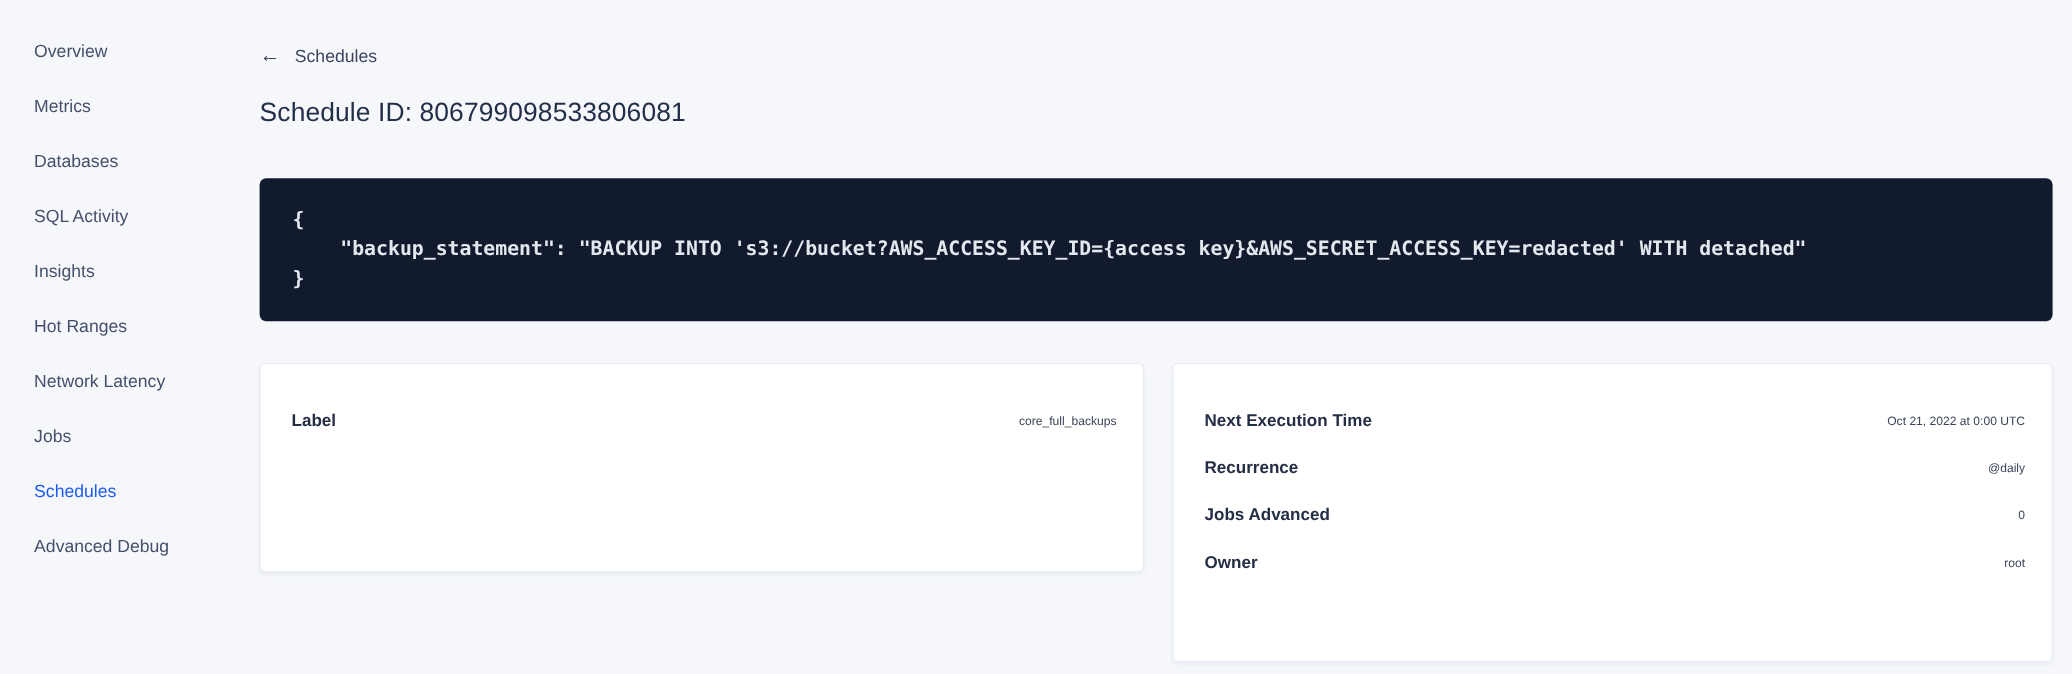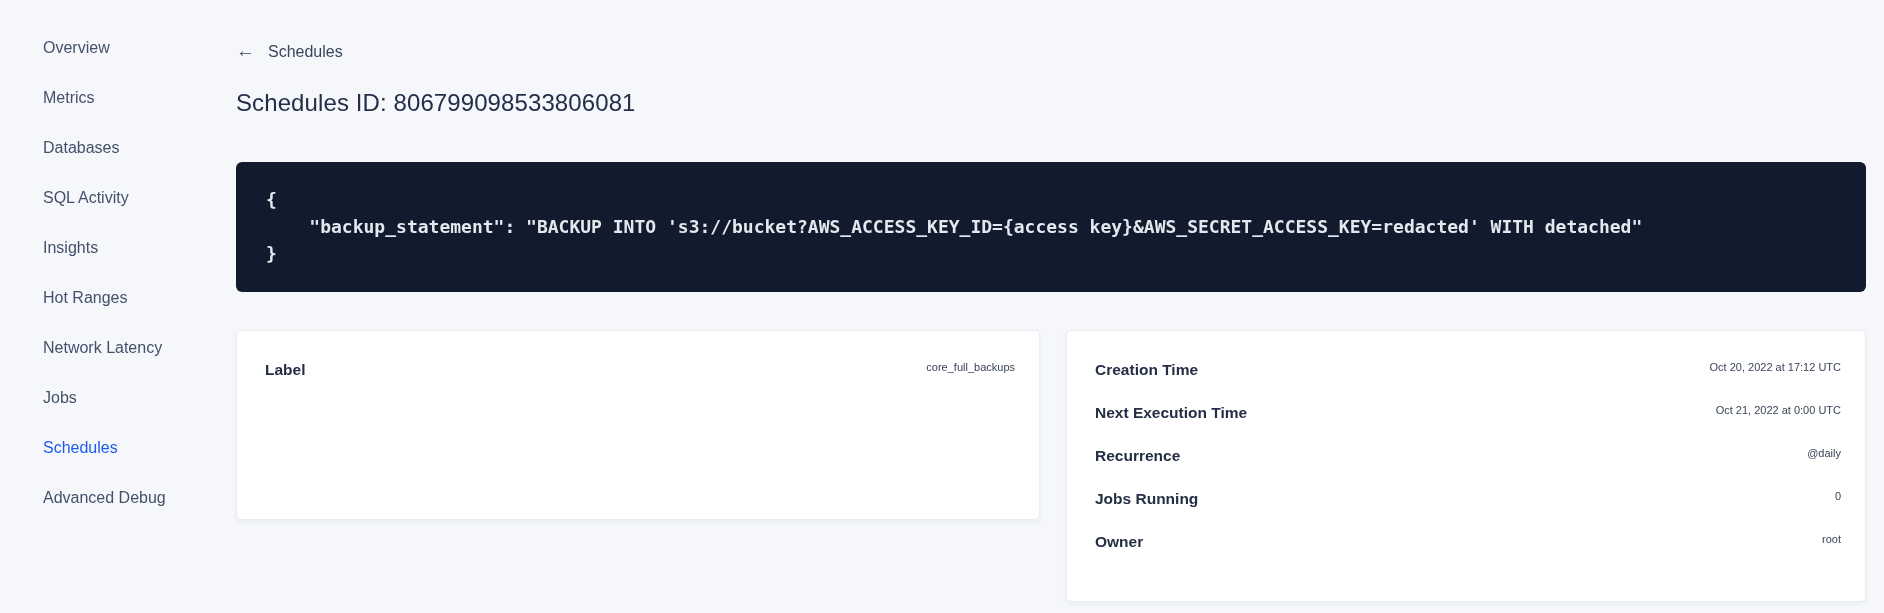--- a/index.html
+++ b/index.html
@@ -15,21 +15,21 @@
     --code-bg:#121a2d;
     --code-text:#e3e8ee;
   }
   *{box-sizing:border-box;}
   html,body{margin:0;padding:0;}
   body{
     width:1884px;height:613px;position:relative;overflow:hidden;
     background:var(--page-bg);
     font-family:"Liberation Sans",sans-serif;
   }
-  .sidebar{position:absolute;top:23px;left:12px;width:236px;}
+  .sidebar{position:absolute;top:23px;left:0;width:236px;}
   .nav-item{
     height:50px;display:flex;align-items:center;padding-left:31px;
     font-size:16px;color:var(--sidebar-text);cursor:pointer;
   }
   .nav-item.active{color:var(--accent-blue);font-weight:500;}
   .main{position:absolute;left:236px;top:0;width:1630px;}
   .back-row{
     margin-top:42px;display:flex;align-items:center;gap:13px;
     font-size:16px;color:var(--muted-text);cursor:pointer;width:fit-content;
   }
@@ -47,21 +47,21 @@
   }
   .code-line{white-space:pre;}
   .cards{display:flex;gap:26px;margin-top:38px;align-items:flex-start;}
   .card{
     background:var(--card-bg);border:1px solid var(--card-border);
     border-radius:5px;box-shadow:0 2px 4px rgba(56,76,108,0.06);
     padding:30px 24px 0 28px;
   }
   .card.left{width:804px;height:190px;}
   .card.right{width:800px;height:272px;}
-  .detail-row{height:43px;display:flex;align-items:flex-start;justify-content:space-between;}
+  .detail-row{height:43px;display:flex;align-items:center;justify-content:space-between;}
   .detail-label{font-weight:700;font-size:15.5px;color:var(--label-text);}
   .detail-value{font-size:11px;color:var(--value-text);text-align:right;}
 </style>
 </head>
 <body>
 
 <nav class="sidebar">
   <div class="nav-item">
       <span>Overview</span>
     </div>
@@ -94,52 +94,48 @@
     </div>
 </nav>
 
 <main class="main">
 
   <div class="back-row">
     <span class="back-arrow">←</span>
     <span>Schedules</span>
   </div>
 
-  <h1 class="page-title">Schedules ID: 806799098533806081</h1>
+  <h1 class="page-title">Schedule ID: 806799098533806081</h1>
 
   <div class="code-block">
     <div class="code-line">{</div>
     <div class="code-line">    "backup_statement": "BACKUP INTO 's3://bucket?AWS_ACCESS_KEY_ID={access key}&amp;AWS_SECRET_ACCESS_KEY=redacted' WITH detached"</div>
     <div class="code-line">}</div>
   </div>
 
   <div class="cards">
 
     <section class="card left">
       <div class="detail-row">
         <span class="detail-label">Label</span>
         <span class="detail-value">core_full_backups</span>
       </div>
     </section>
 
     <section class="card right">
       <div class="detail-row">
-        <span class="detail-label">Creation Time</span>
-        <span class="detail-value">Oct 20, 2022 at 17:12 UTC</span>
-      </div>
-      <div class="detail-row">
         <span class="detail-label">Next Execution Time</span>
         <span class="detail-value">Oct 21, 2022 at 0:00 UTC</span>
       </div>
       <div class="detail-row">
         <span class="detail-label">Recurrence</span>
         <span class="detail-value">@daily</span>
       </div>
       <div class="detail-row">
-        <span class="detail-label">Jobs Running</span>
+        <span class="detail-label">Jobs Advanced</span>
         <span class="detail-value">0</span>
       </div>
       <div class="detail-row">
         <span class="detail-label">Owner</span>
         <span class="detail-value">root</span>
       </div>
     </section>
 
   </div>
 </main>

